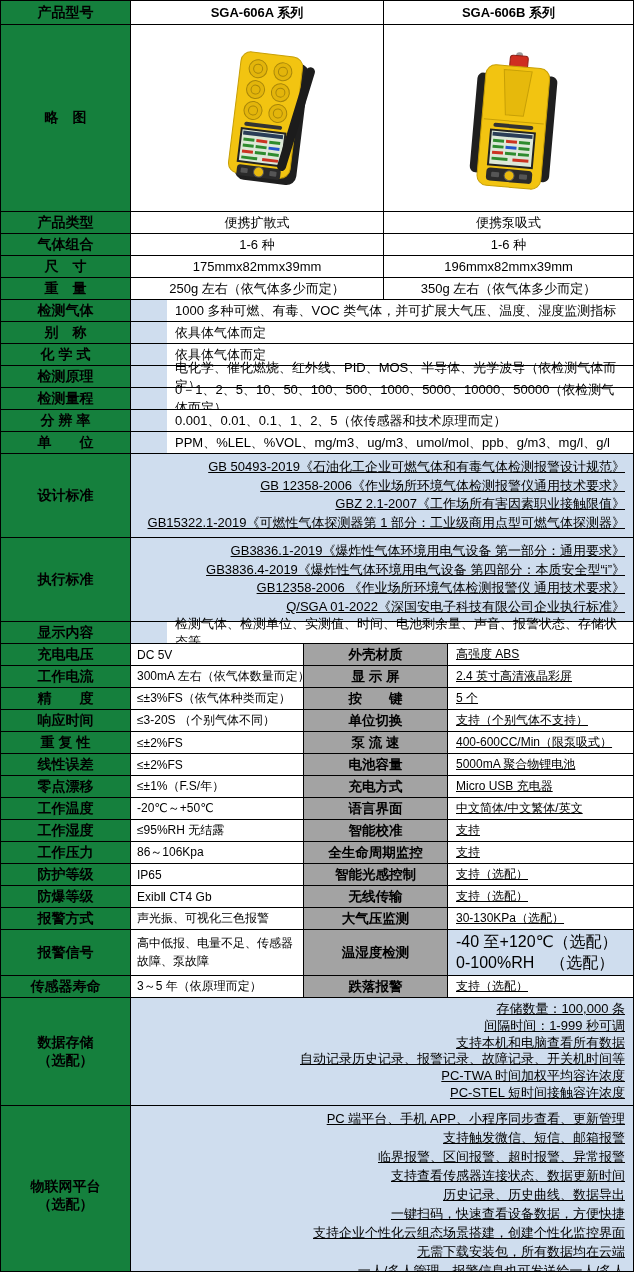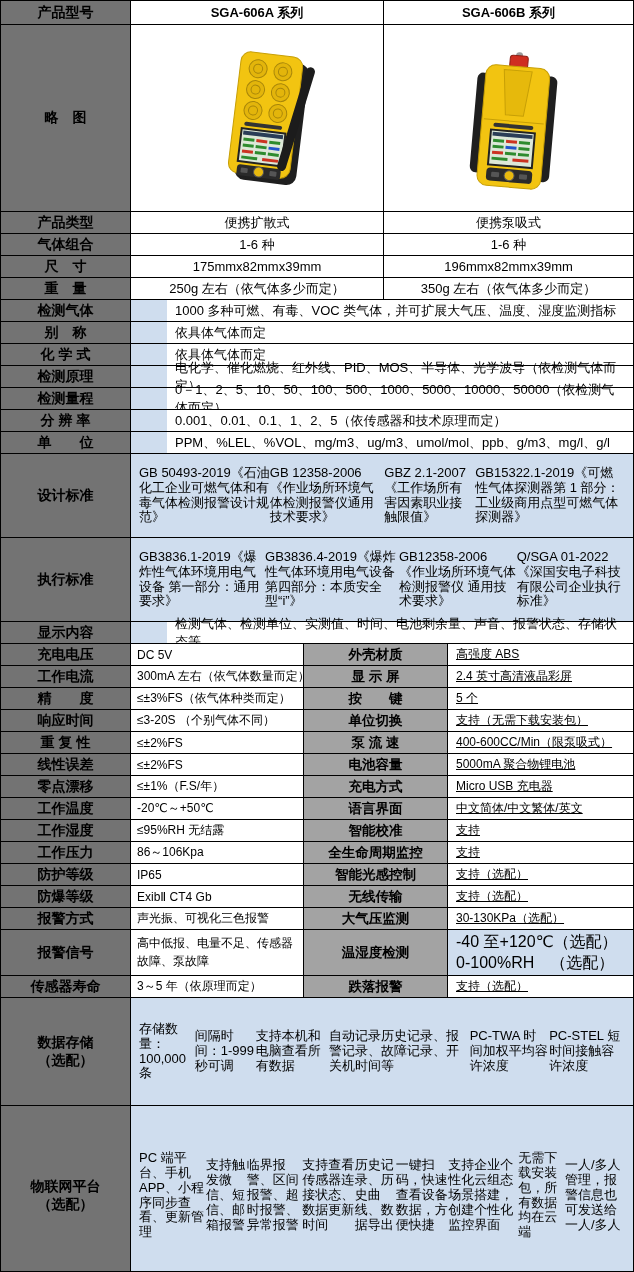--- a/index.html
+++ b/index.html
@@ -12,30 +12,30 @@
     color:#000;
     overflow:hidden;
   }
   .row{display:flex;border-bottom:1px solid #000;}
   .row:last-child{border-bottom:none;}
   
   .h24{height:24px}.h147{height:187px}.h22{height:22px}
   .h84{height:84px}.h46{height:46px}.h108{height:108px}.h180{height:180px}.h25{height:25px}
   
   .lbl{
-    width:130px;flex:0 0 130px;background:#737373;border-right:1px solid #000;
+    width:130px;flex:0 0 130px;background:#15803d;border-right:1px solid #000;
     display:flex;flex-direction:column;align-items:center;justify-content:center;
     font-weight:bold;font-size:14px;line-height:1.25;text-align:center;
   }
   .v{background:#ffffff;display:flex;align-items:center;font-size:13px;}
   .v-a{width:253px;flex:0 0 253px;border-right:1px solid #000;justify-content:center;}
   .v-b{flex:1;justify-content:center;}
   .v-full{flex:1;padding:0 8px;margin-left:36px;}
-  .v-multi{flex:1;padding:2px 8px;display:flex;flex-direction:row;
-    align-items:center;justify-content:space-evenly;font-size:13px;background:#cfddee;}
+  .v-multi{flex:1;padding:2px 8px;display:flex;flex-direction:column;
+    align-items:flex-end;justify-content:space-evenly;font-size:13px;background:#cfddee;text-decoration:underline;}
   .v-multi div{line-height:1.15;}
   .hdr{font-weight:bold;}
   
   .p-v1{width:173px;flex:0 0 173px;border-right:1px solid #000;padding:0 6px;
     font-size:12px;white-space:nowrap;overflow:hidden;}
   .p-l2{width:144px;flex:0 0 144px;background:#a3a3a3;border-right:1px solid #000;
     display:flex;align-items:center;justify-content:center;font-weight:bold;font-size:13.5px;text-align:center;}
   .p-v2{flex:1;padding:0 8px;font-size:12px;white-space:nowrap;overflow:hidden;text-decoration:underline;}
   .wrapok{white-space:normal;line-height:1.45;}
   .p-v2col{flex:1;padding:2px 8px;font-size:16px;display:flex;flex-direction:column;
@@ -228,21 +228,21 @@
   <div class="row h22">
     <div class="lbl">精　　度</div>
     <div class="v p-v1">≤±3%FS（依气体种类而定）</div>
     <div class="p-l2">按　　键</div>
     <div class="v p-v2">5 个</div>
   </div>
   <div class="row h22">
     <div class="lbl">响应时间</div>
     <div class="v p-v1">≤3-20S （个别气体不同）</div>
     <div class="p-l2">单位切换</div>
-    <div class="v p-v2">支持（无需下载安装包）</div>
+    <div class="v p-v2">支持（个别气体不支持）</div>
   </div>
   <div class="row h22">
     <div class="lbl">重 复 性</div>
     <div class="v p-v1">≤±2%FS</div>
     <div class="p-l2">泵 流 速</div>
     <div class="v p-v2">400-600CC/Min（限泵吸式）</div>
   </div>
   <div class="row h22">
     <div class="lbl">线性误差</div>
     <div class="v p-v1">≤±2%FS</div>

